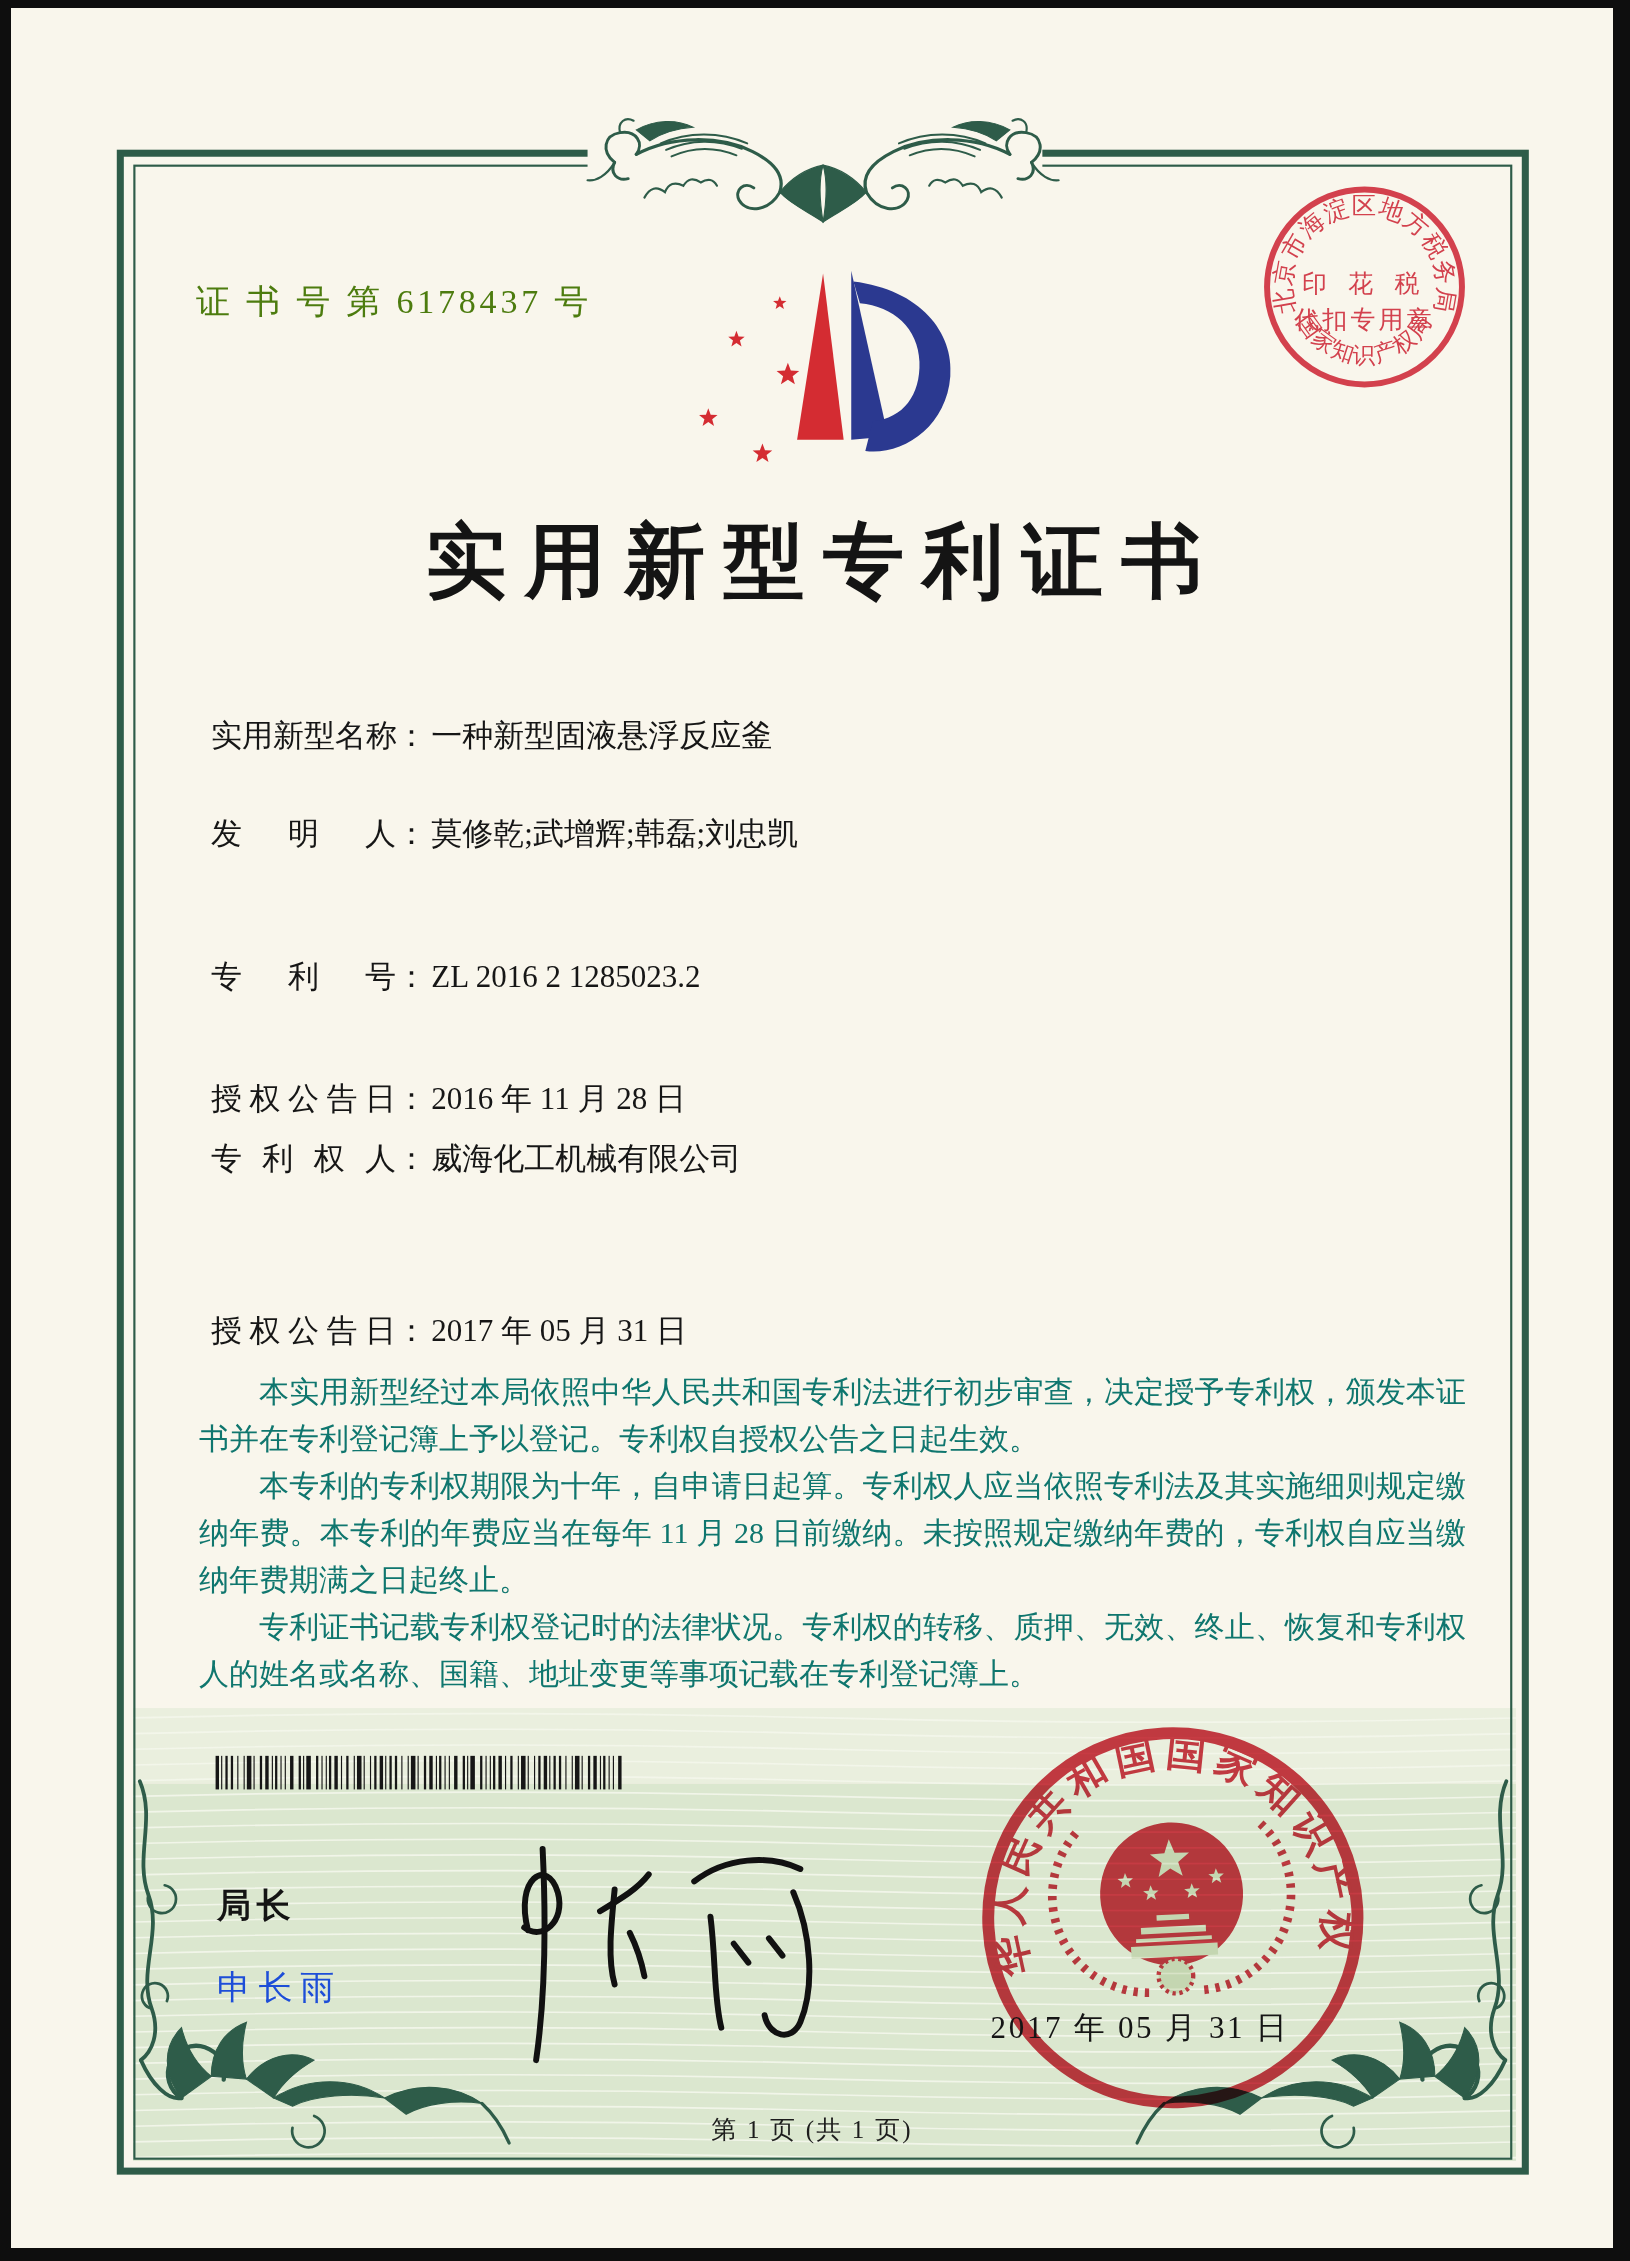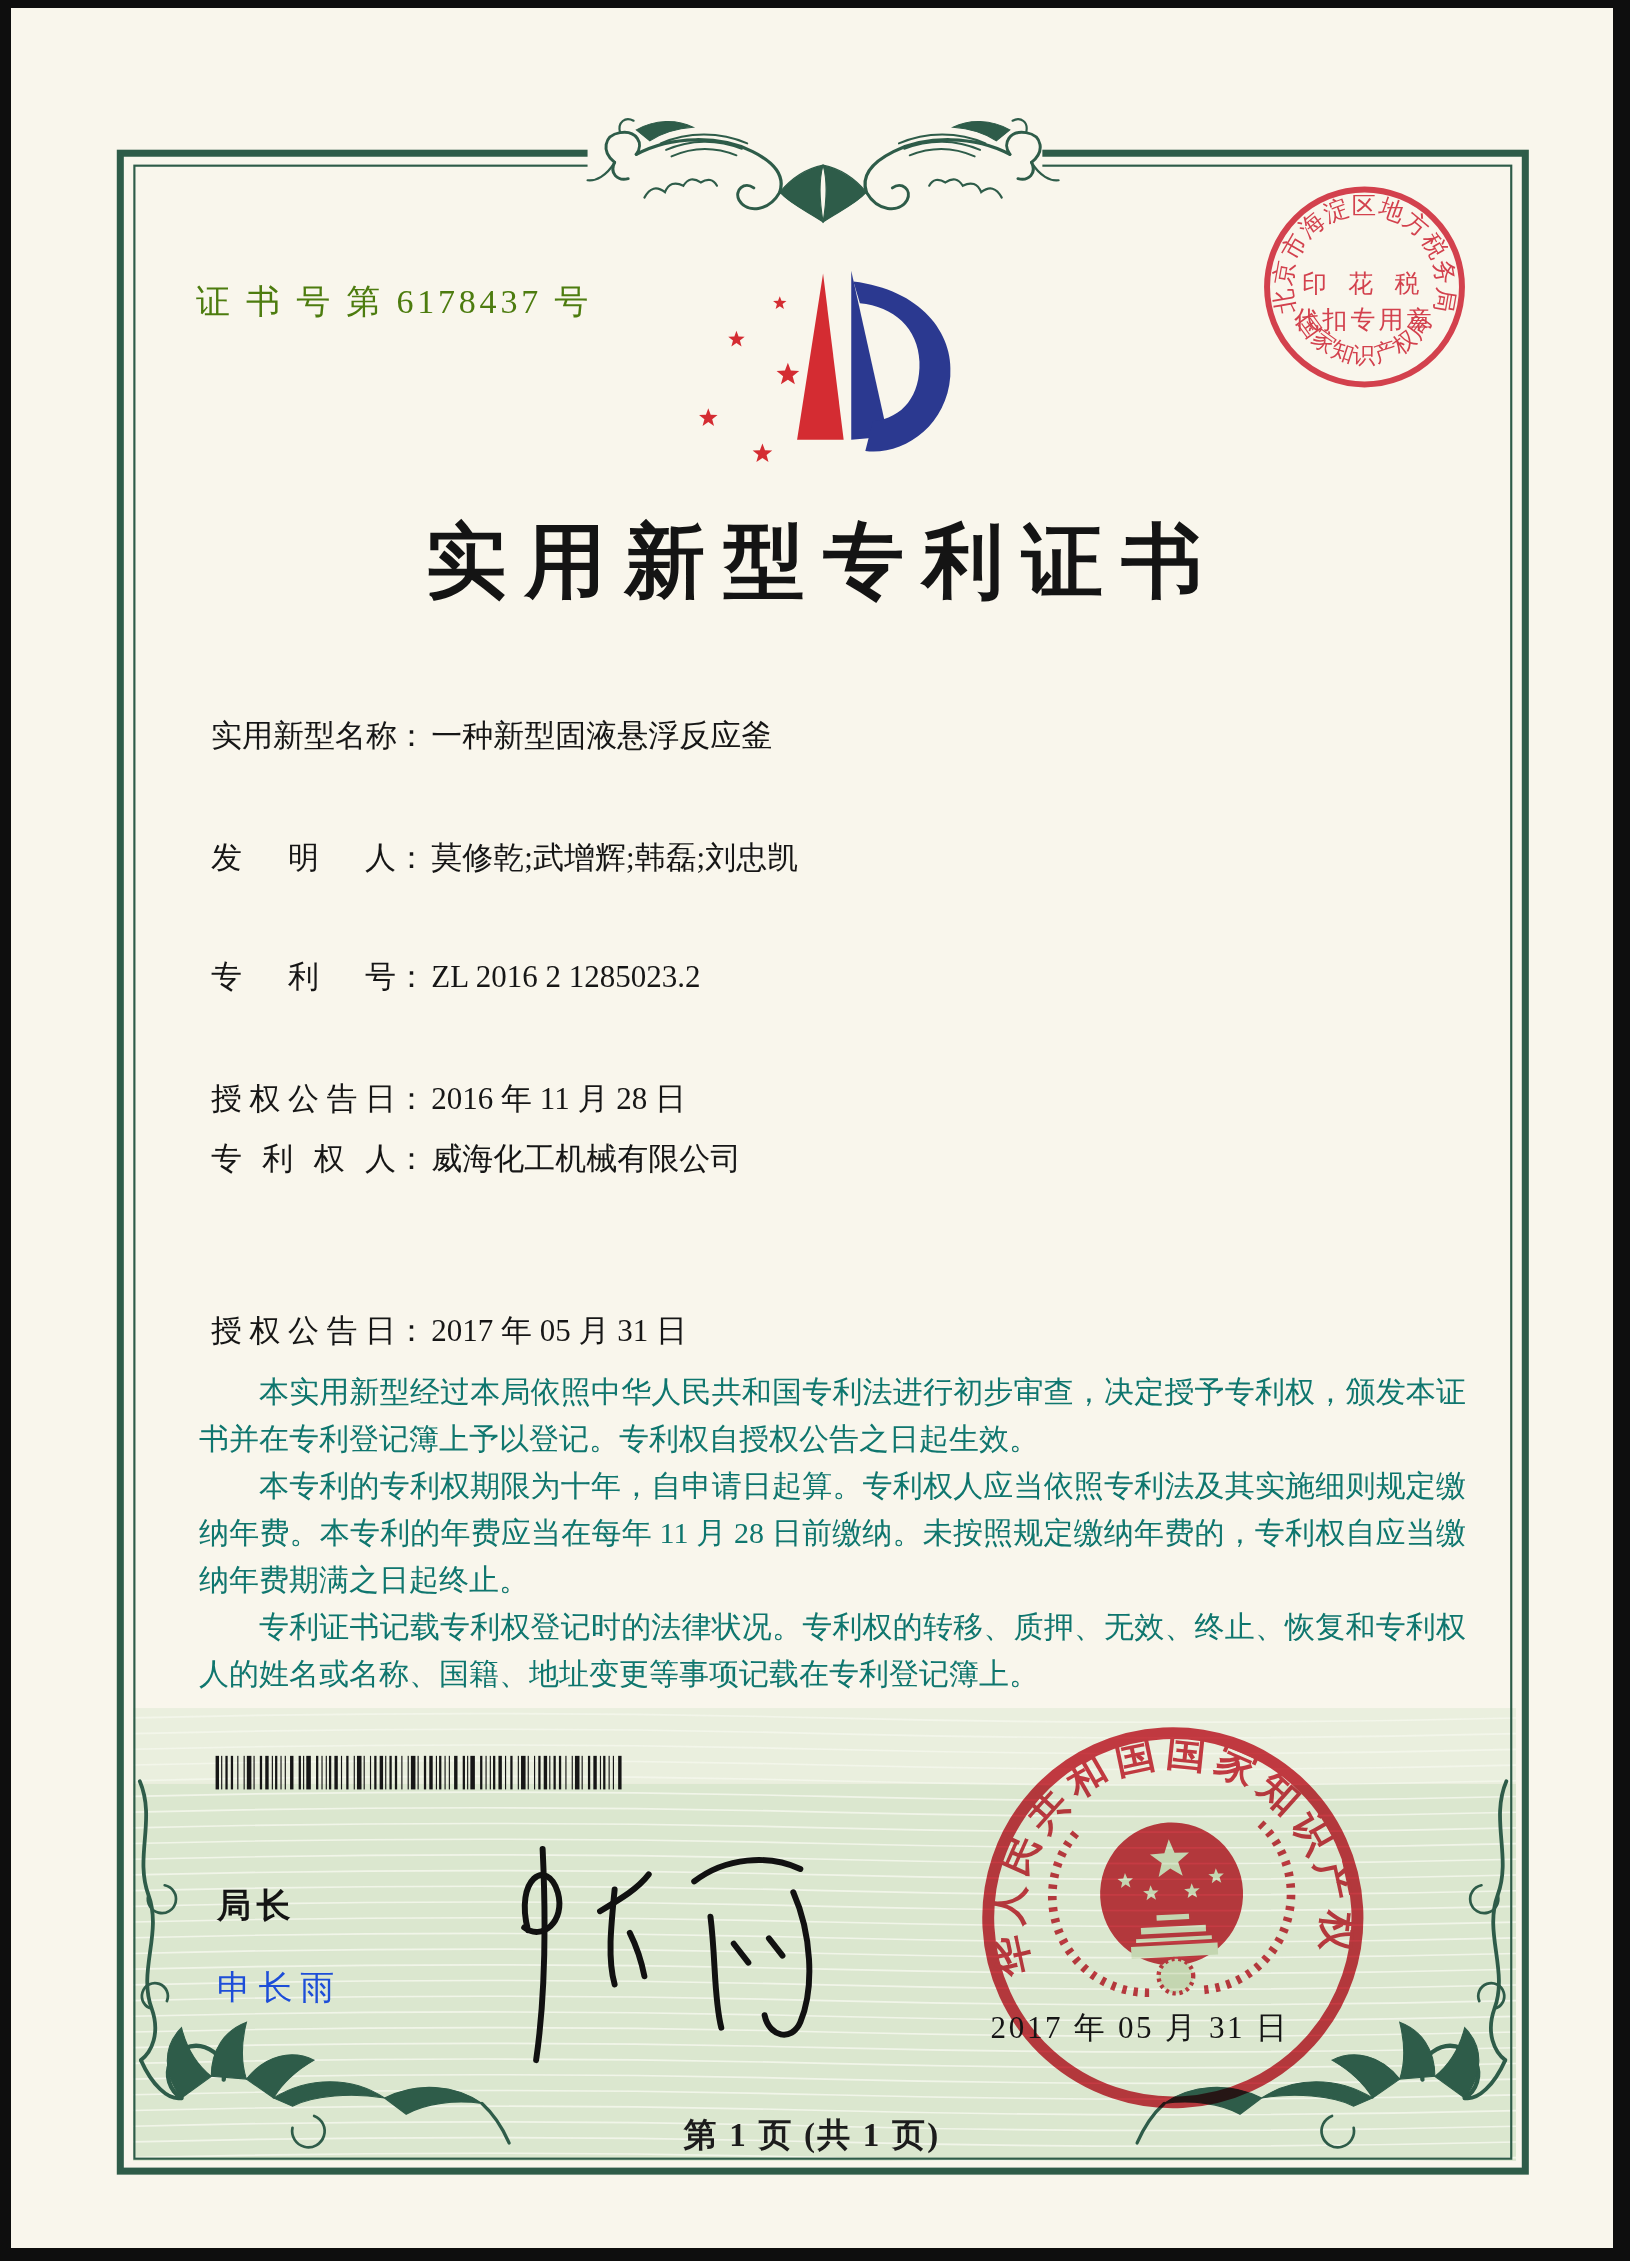--- a/index.html
+++ b/index.html
@@ -15,22 +15,22 @@
   .f-label{display:inline-block;width:185px;text-align:justify;text-align-last:justify;}
   .f-colon{display:inline-block;}
   .f-value{display:inline-block;margin-left:4.3px;}
   .body-text{left:199px;top:1368px;width:1267px;font-size:30px;line-height:47px;
     color:#0f766e;text-align:justify;}
   .body-text p{margin:0;text-indent:2em;}
   .director-label{left:217px;top:1883px;font-size:34px;letter-spacing:5.4px;color:#141414;font-weight:bold;}
   .director-name{left:217px;top:1965px;font-size:34px;letter-spacing:7.6px;color:#1d4ed8;}
   .seal-date{left:1140px;top:2007px;transform:translateX(-50%);font-size:31px;letter-spacing:2.7px;
     color:#151515;white-space:nowrap;}
-  .footer{left:812px;top:2113px;transform:translateX(-50%);font-size:33px;letter-spacing:2.2px;
-    color:#1c1c1c;white-space:nowrap;font-weight:bold;}
+  .footer{left:812px;top:2113px;transform:translateX(-50%);font-size:25px;letter-spacing:2.2px;
+    color:#1c1c1c;white-space:nowrap;}
   .stamp-layer{mix-blend-mode:multiply;}
 </style>
 </head>
 <body>
 
 <div class="page">
 
   <svg class="abs" style="left:133px;top:1708px;" width="1383" height="453" viewBox="0 0 2554 836">
     <rect x="0" y="0" width="2554" height="140" fill="#dbe7cf" opacity="0.5"></rect>
     <rect x="0" y="140" width="2554" height="696" fill="#dbe7cf"></rect>
@@ -265,21 +265,21 @@
       </g>
     </g>
   </svg>
 
   <div class="abs cert-no">证 书 号 第 6178437 号</div>
   <div class="abs title">实用新型专利证书</div>
 
   <div class="abs field" style="top:715px">
     <span class="f-label">实用新型名称</span><span class="f-colon">：</span><span class="f-value">一种新型固液悬浮反应釜</span>
   </div>
-  <div class="abs field" style="top:837px">
+  <div class="abs field" style="top:813px">
     <span class="f-label">发明人</span><span class="f-colon">：</span><span class="f-value">莫修乾;武增辉;韩磊;刘忠凯</span>
   </div>
   <div class="abs field" style="top:956px">
     <span class="f-label">专利号</span><span class="f-colon">：</span><span class="f-value">ZL 2016 2 1285023.2</span>
   </div>
   <div class="abs field" style="top:1078px">
     <span class="f-label">授权公告日</span><span class="f-colon">：</span><span class="f-value">2016 年 11 月 28 日</span>
   </div>
   <div class="abs field" style="top:1138px">
     <span class="f-label">专利权人</span><span class="f-colon">：</span><span class="f-value">威海化工机械有限公司</span>

